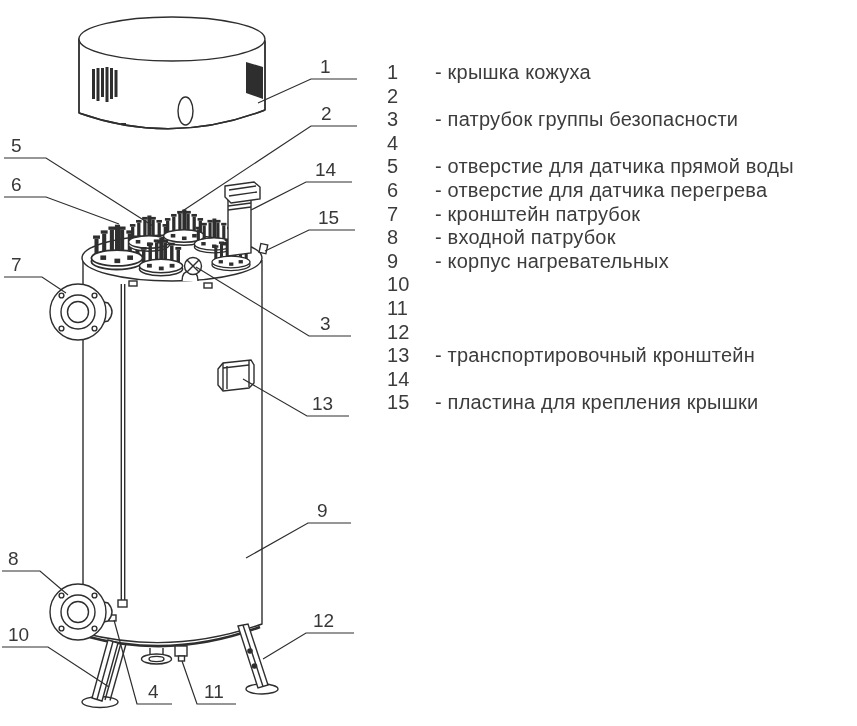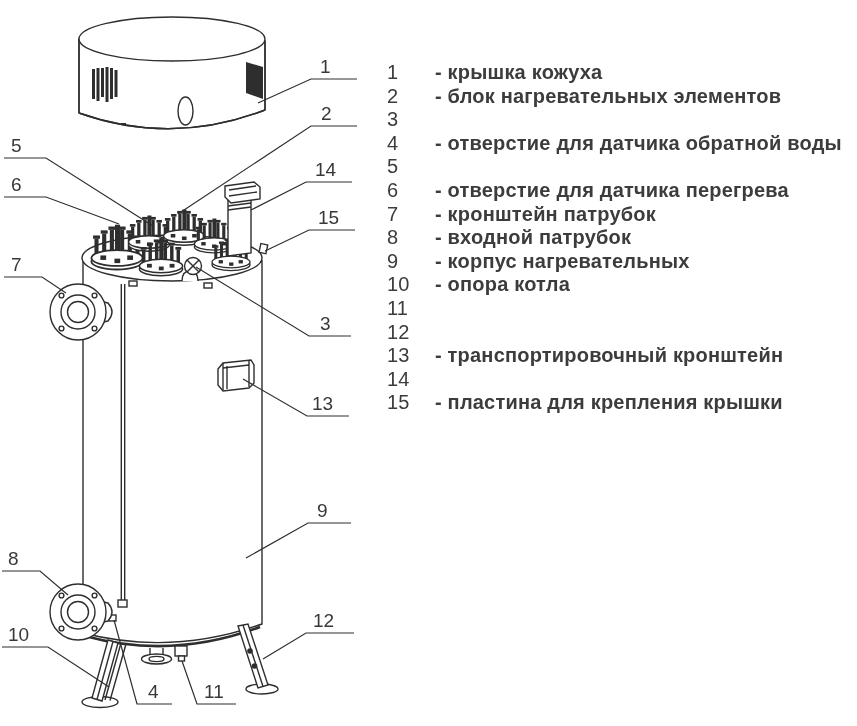--- a/index.html
+++ b/index.html
@@ -11,21 +11,21 @@
   .lnw{stroke:#2e2e2e;stroke-width:1.4;fill:#ffffff;}
   .bold{stroke:#2e2e2e;stroke-width:2.6;fill:none;}
   .dk{fill:#2e2e2e;stroke:none;}
   .ld{stroke:#2e2e2e;stroke-width:1.2;fill:none;}
   .cl{font-family:"Liberation Sans", sans-serif;font-size:19px;fill:#383838;}
   
   #legend{position:absolute;left:387px;top:61px;color:#3c3c3c;font-size:20px;
           line-height:23.6px;letter-spacing:0.2px;}
   .lrow{display:flex;}
   .lnum{width:48px;flex:none;}
-  .ltxt{white-space:nowrap;font-weight:bold;}
+  .ltxt{white-space:nowrap;}
 </style>
 </head>
 <body>
 
 <div id="screen">
 
   <svg id="drawing" width="857" height="726" viewBox="0 0 857 726">
 
     <defs>
 
@@ -230,51 +230,50 @@
     </g>
   </svg>
 
   <div id="legend">
     <div class="lrow">
         <div class="lnum">1</div>
         <div class="ltxt">- крышка кожуха</div>
       </div>
     <div class="lrow">
         <div class="lnum">2</div>
-        <div class="ltxt">- блок нагревательных элементов</div>
       </div>
     <div class="lrow">
         <div class="lnum">3</div>
+        <div class="ltxt">- патрубок группы безопасности</div>
       </div>
     <div class="lrow">
         <div class="lnum">4</div>
-        <div class="ltxt">- отверстие для датчика обратной воды</div>
       </div>
     <div class="lrow">
         <div class="lnum">5</div>
+        <div class="ltxt">- отверстие для датчика прямой воды</div>
       </div>
     <div class="lrow">
         <div class="lnum">6</div>
         <div class="ltxt">- отверстие для датчика перегрева</div>
       </div>
     <div class="lrow">
         <div class="lnum">7</div>
         <div class="ltxt">- кронштейн патрубок</div>
       </div>
     <div class="lrow">
         <div class="lnum">8</div>
         <div class="ltxt">- входной патрубок</div>
       </div>
     <div class="lrow">
         <div class="lnum">9</div>
         <div class="ltxt">- корпус нагревательных</div>
       </div>
     <div class="lrow">
         <div class="lnum">10</div>
-        <div class="ltxt">- опора котла</div>
       </div>
     <div class="lrow">
         <div class="lnum">11</div>
       </div>
     <div class="lrow">
         <div class="lnum">12</div>
       </div>
     <div class="lrow">
         <div class="lnum">13</div>
         <div class="ltxt">- транспортировочный кронштейн</div>

